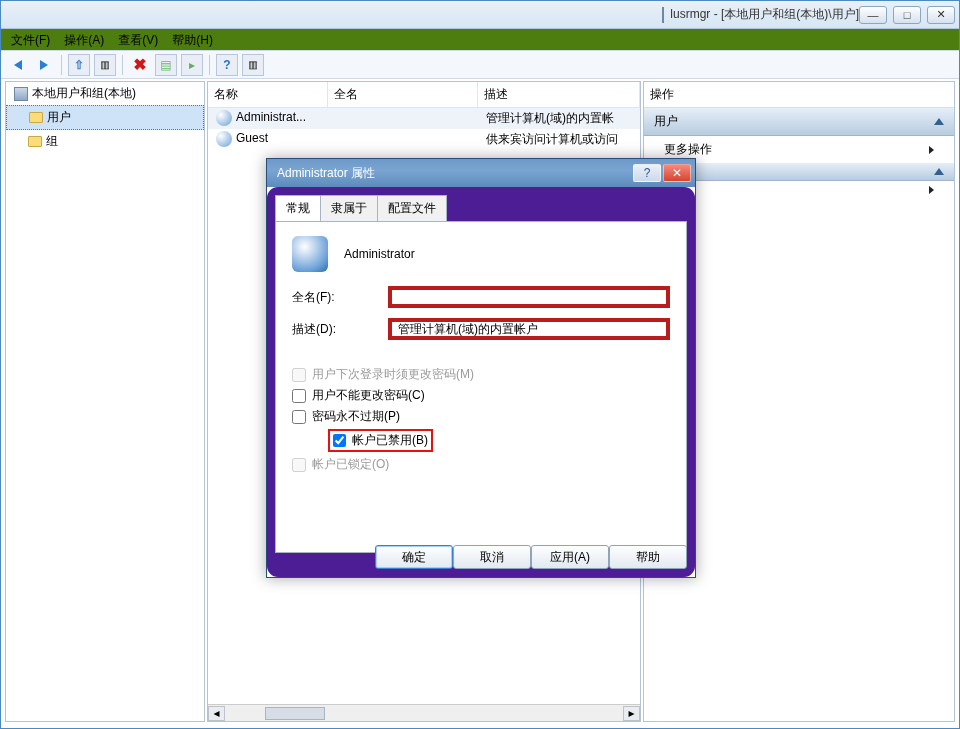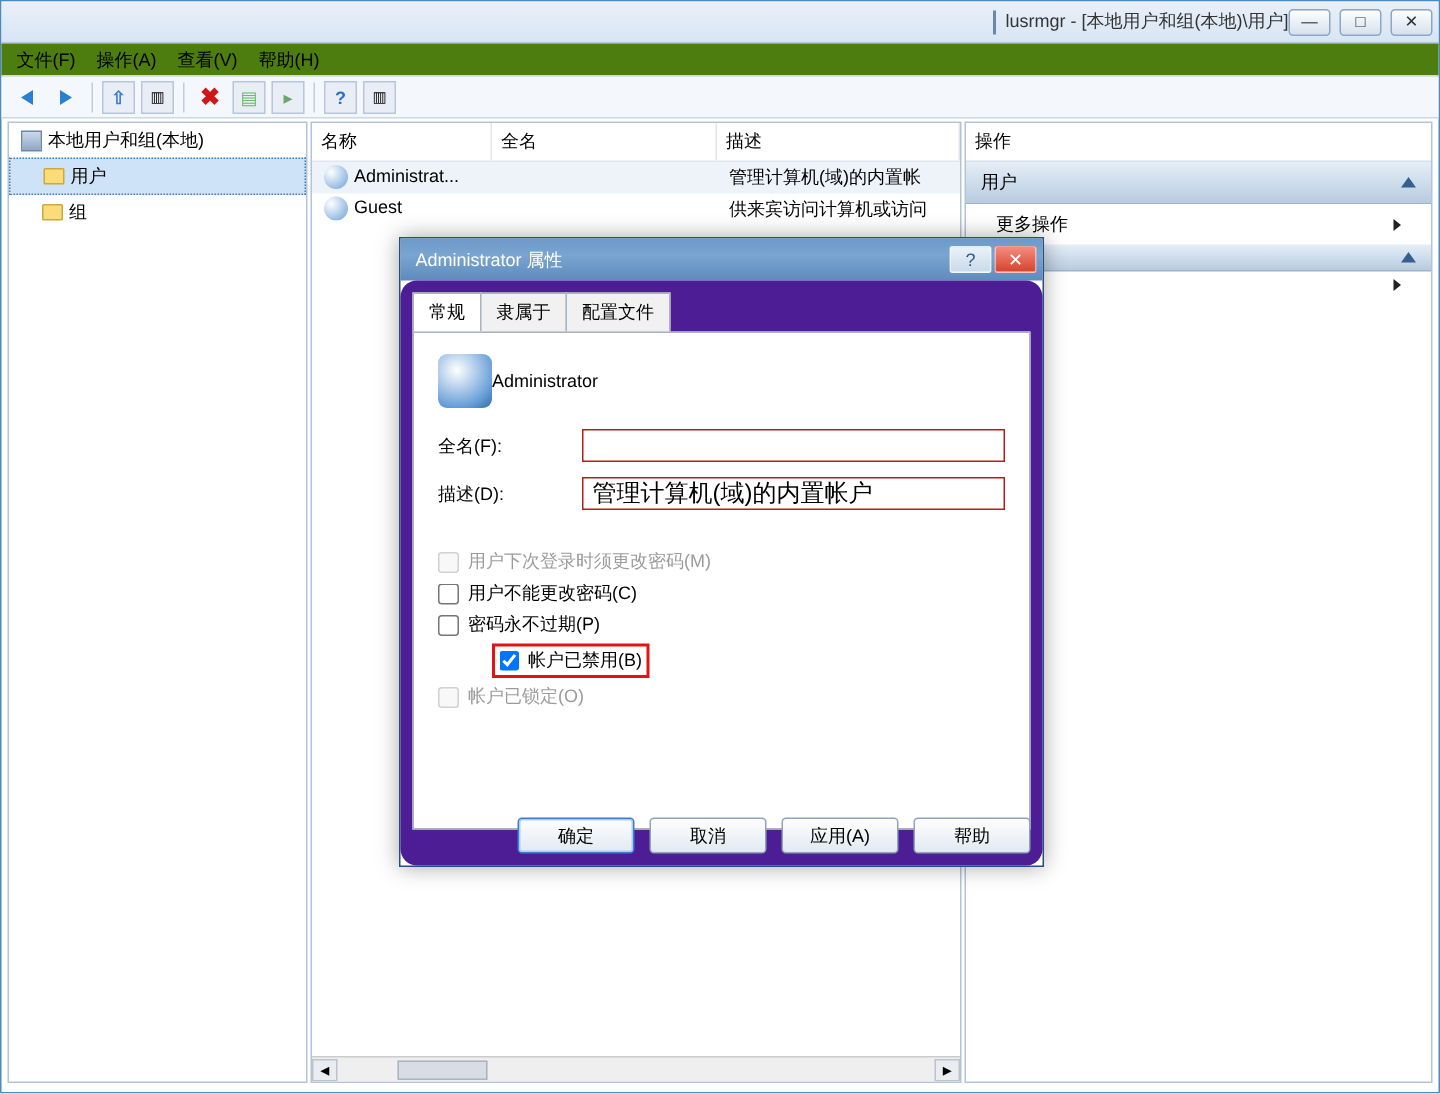--- a/index.html
+++ b/index.html
@@ -67,26 +67,26 @@
   .dbtn.help { background: linear-gradient(#eaf1f8,#cbd9ea); color:#2b5a8c; }
   .dbtn.close { background: linear-gradient(#f48a7c,#d64430); color:#fff; }
   .dialog .body { position:absolute; top:28px; left:0; right:0; bottom:0; background:#4c1d95; padding:8px;border-radius:11px; }
   .tabs { display:flex; }
   .tab { padding:4px 10px; border:1px solid #a9b3c1; background:#f1f1f1; margin-right:-1px; border-bottom:none; }
   .tab.active { background:#fff; position:relative; z-index:2;}
   .tabpanel { background:#fff; border:1px solid #a9b3c1; height:332px; padding:14px 16px; }
   .tpic { width:36px; height:36px; border-radius:6px; background: radial-gradient(circle at 35% 30%,#fff,#6aa0d8 70%,#2e6da7); display:inline-block; vertical-align:middle;}
   .frow { display:flex; align-items:center; margin:10px 0; }
   .frow label { width:96px; }
-  .frow input[type=text] { flex:1; height:22px; border:1px solid #b91c1c; padding:2px 6px; font-size:16px; }
+  .frow input[type=text] { flex:1; height:22px; border:4px solid #b91c1c; padding:2px 6px; font-size:12px; }
   .chk { display:flex; align-items:center; gap:6px; margin:4px 0; }
   .chk input { width:14px; height:14px; }
   .chk.disabled { color:#9b9b9b; }
   .highlight { border:2px solid #e31313; padding:1px 3px; display:inline-flex; align-items:center; gap:6px;margin-left:36px;}
-  .dlgbtns { position:absolute; bottom:8px; left:8px; right:8px; display:flex; justify-content:flex-end; gap:10px; }
+  .dlgbtns { position:absolute; bottom:8px; left:8px; right:8px; display:flex; justify-content:flex-end; }
   .btn { width:78px; height:24px; border:1px solid #8fa3ba; border-radius:3px; background: linear-gradient(#fefefe,#e2e9f1);
     font-size:12px; }
   .btn.primary { border:1px solid #3a7fd4; box-shadow:0 0 0 1px #a8cdf3 inset; }
 </style>
 </head>
 <body>
 
 <div class="window">
 
   <div class="titlebar">
@@ -215,21 +215,21 @@
         <div class="dbtn close">✕</div>
       </div>
     </div>
     <div class="body">
       <div class="tabs">
         <div class="tab active">常规</div>
         <div class="tab">隶属于</div>
         <div class="tab">配置文件</div>
       </div>
       <div class="tabpanel">
-        <div style="display:flex;align-items:center;gap:0;margin-bottom:14px;">
+        <div style="display:flex;align-items:center;gap:16px;margin-bottom:14px;">
           <span class="tpic"></span>
           <span>Administrator</span>
         </div>
         <div class="frow">
           <label>全名(F):</label>
           <input type="text" value="" style="">
         </div>
         <div class="frow">
           <label>描述(D):</label>
           <input type="text" value="管理计算机(域)的内置帐户" style="">

